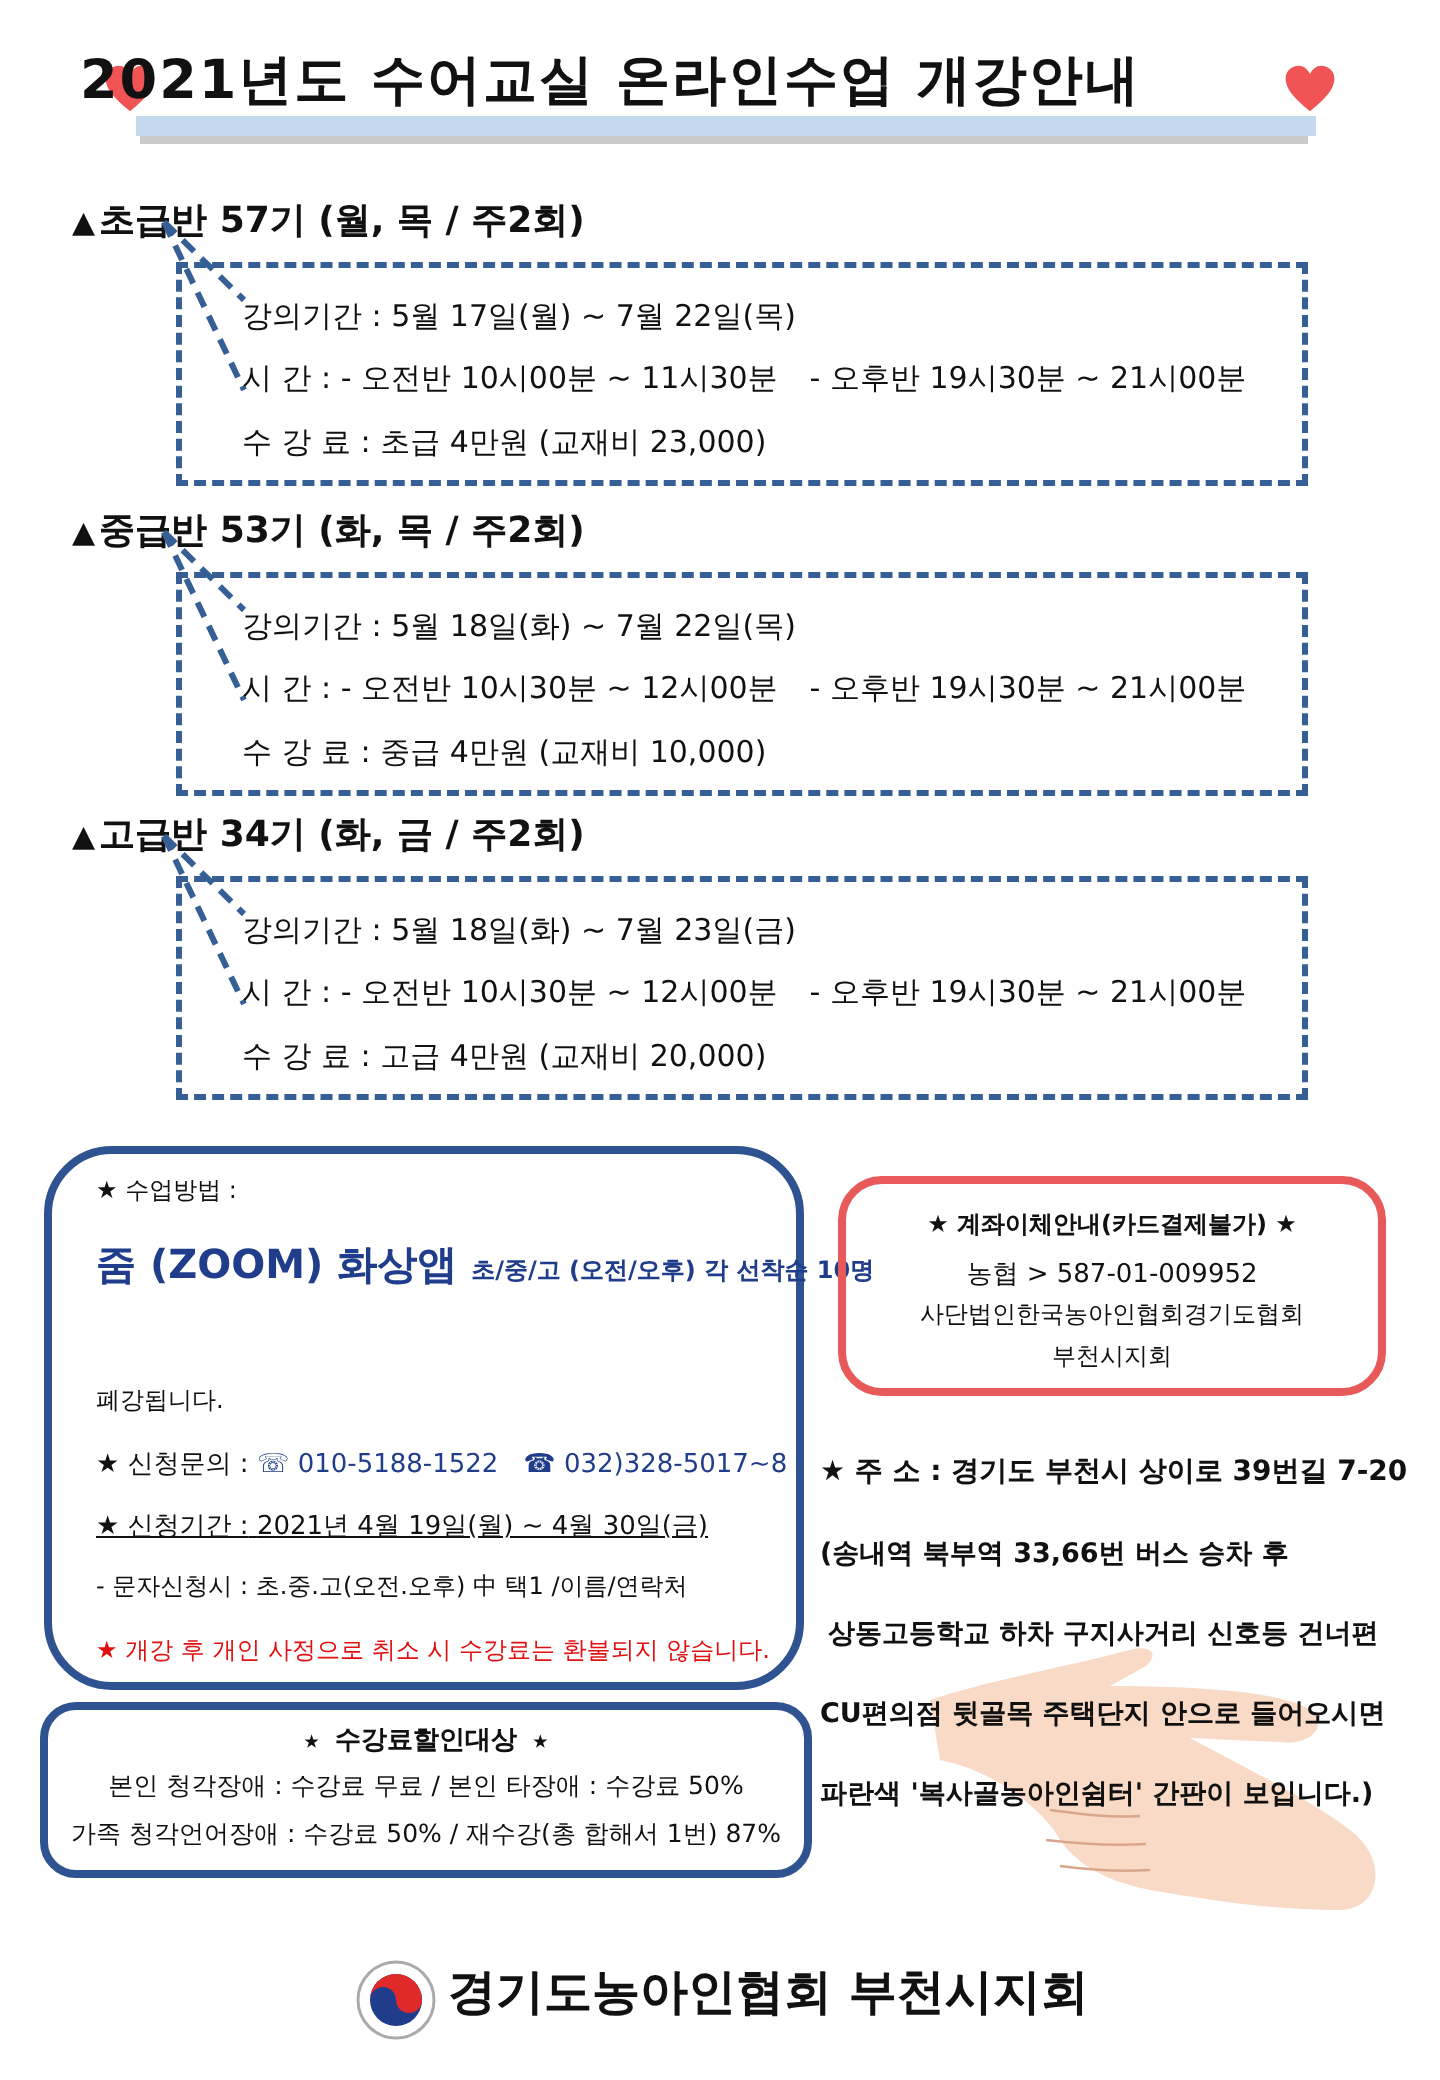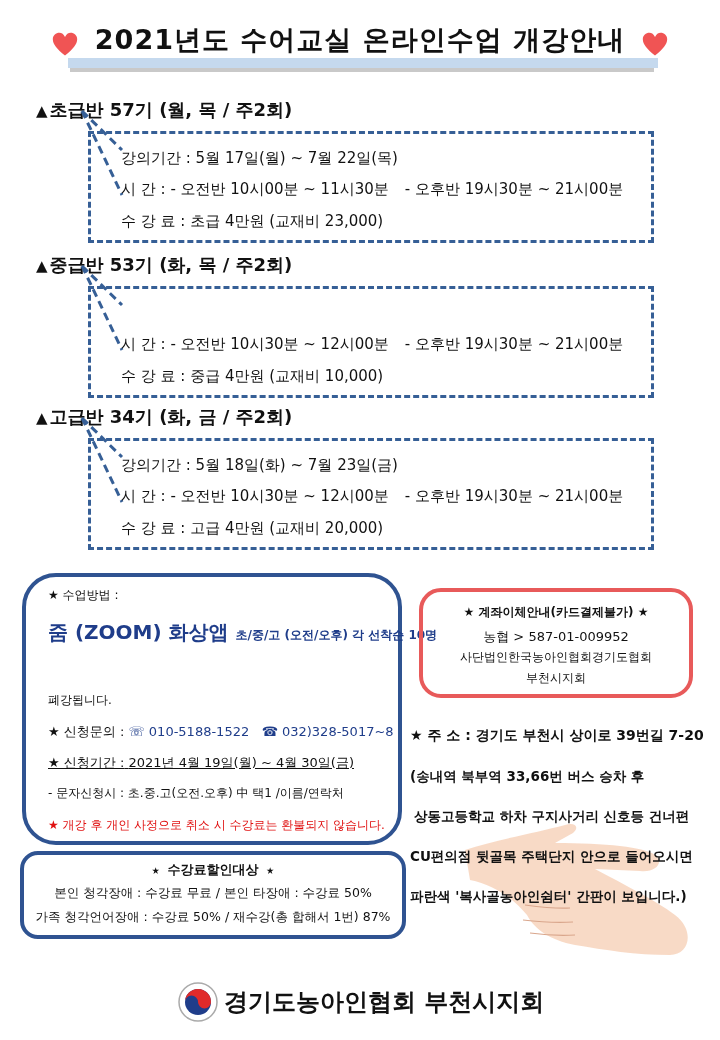--- a/index.html
+++ b/index.html
@@ -3,21 +3,21 @@
 <meta charset="utf-8">
 <style>
   * { box-sizing: border-box; margin: 0; padding: 0; }
   html, body { width: 720px; height: 1040px; background: #ffffff; overflow: hidden; }
   body { position: relative; font-family: "DejaVu Sans", sans-serif; color: #111; }
 
   
   .title-wrap { position: absolute; left: 40px; top: 20px; width: 640px; height: 58px; }
   .title-shadow { position: absolute; left: 30px; top: 42px; width: 584px; height: 10px; background: #c9c9c9; }
   .title-bar { position: absolute; left: 28px; top: 38px; width: 590px; height: 10px; background: #c5d9ee; }
-  .title-text { position: absolute; left: 0; right: 0; top: 2px; text-align: center; font-size: 27px; font-weight: bold; letter-spacing: 1px; color: #111; }
+  .title-text { position: absolute; left: 0; right: 0; top: 2px; text-align: left; font-size: 27px; font-weight: bold; letter-spacing: 1px; color: #111; }
   .heart { position: absolute; top: 12px; width: 26px; height: 26px; }
   .heart.left { left: 12px; }
   .heart.right { right: 12px; }
 
   
   .course { position: absolute; left: 36px; width: 630px; }
   .course-heading { position: absolute; left: 0; top: 0; font-size: 18px; font-weight: bold; white-space: nowrap; }
   .course-heading .tri { display: inline-block; font-size: 15px; margin-right: 2px; }
   .course-box { position: absolute; left: 52px; top: 33px; width: 566px; height: 112px; border: 3px dashed #365f96; }
   .callout { position: absolute; left: 10px; top: 10px; }
@@ -60,21 +60,21 @@
 
   
   .addr { position: absolute; left: 410px; white-space: nowrap; font-size: 13.5px; font-weight: bold; z-index: 2; }
   .addr.a1 { top: 727px; font-size: 14px; }
   .addr.a2 { top: 768px; }
   .addr.a3 { top: 808px; left: 414px; }
   .addr.a4 { top: 848px; }
   .addr.a5 { top: 888px; }
 
   
-  .footer { position: absolute; left: 178px; top: 980px; height: 44px; display: flex; align-items: center; }
+  .footer { position: absolute; left: 178px; top: 980px; height: 44px; display: flex; }
   .footer-logo { width: 40px; height: 40px; margin-right: 6px; }
   .footer-text { font-size: 24px; font-weight: bold; color: #111; white-space: nowrap; }
 </style>
 </head>
 <body>
 
 <div class="title-wrap">
   <div class="title-shadow"></div>
   <div class="title-bar"></div>
   <svg class="heart left" viewBox="0 0 32 32">
@@ -97,20 +97,21 @@
     <div class="course-line l3"><span>수 강 료 :</span> <span>초급 4만원 (교재비 23,000)</span></div>
   </div>
 </div>
 
 <div class="course" style="top:253px; height:150px;">
   <div class="course-heading"><span class="tri">▲</span><span>중급반 53기 (화, 목 / 주2회)</span></div>
   <svg class="callout" width="60" height="160" style="position:absolute;left:40px;top:10px;">
     <path d="M6 3 L46 42 M6 3 L46 87" stroke="#365f96" stroke-width="3" stroke-dasharray="8,5" fill="none"></path>
   </svg>
   <div class="course-box">
+    <div class="course-line l1"><span>강의기간 :</span> <span>5월 18일(화) ~ 7월 22일(목)</span></div>
     <div class="course-line l2"><span>시 간 :</span> <span>- 오전반 10시30분 ~ 12시00분</span><span class="gap"></span><span>- 오후반 19시30분 ~ 21시00분</span></div>
     <div class="course-line l3"><span>수 강 료 :</span> <span>중급 4만원 (교재비 10,000)</span></div>
   </div>
 </div>
 
 <div class="course" style="top:405px; height:150px;">
   <div class="course-heading"><span class="tri">▲</span><span>고급반 34기 (화, 금 / 주2회)</span></div>
   <svg class="callout" width="60" height="160" style="position:absolute;left:40px;top:10px;">
     <path d="M6 3 L46 42 M6 3 L46 87" stroke="#365f96" stroke-width="3" stroke-dasharray="8,5" fill="none"></path>
   </svg>

